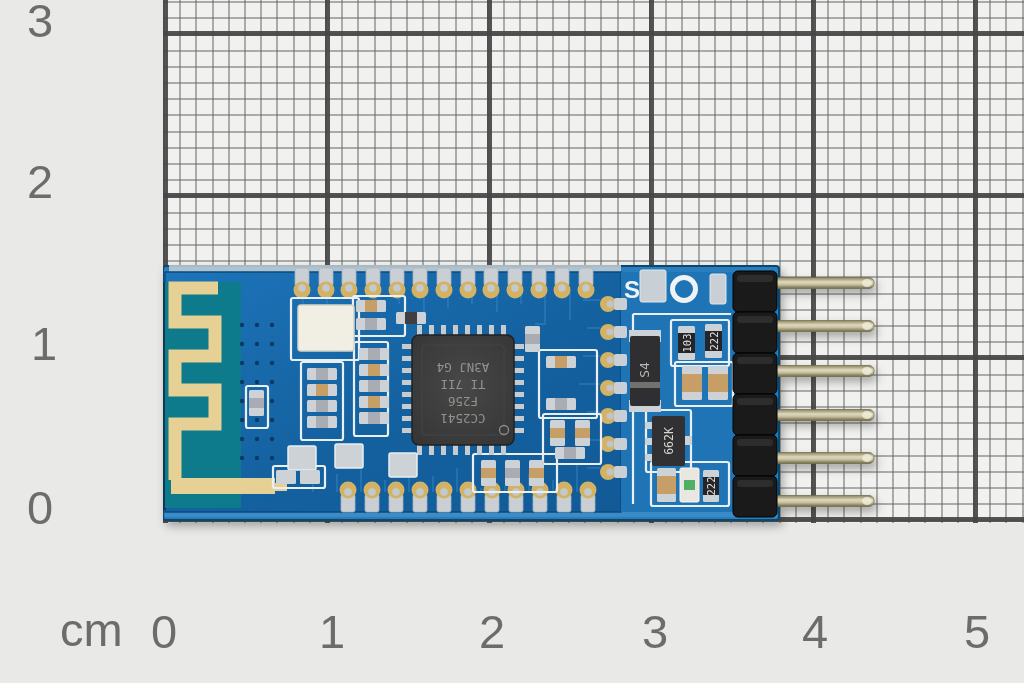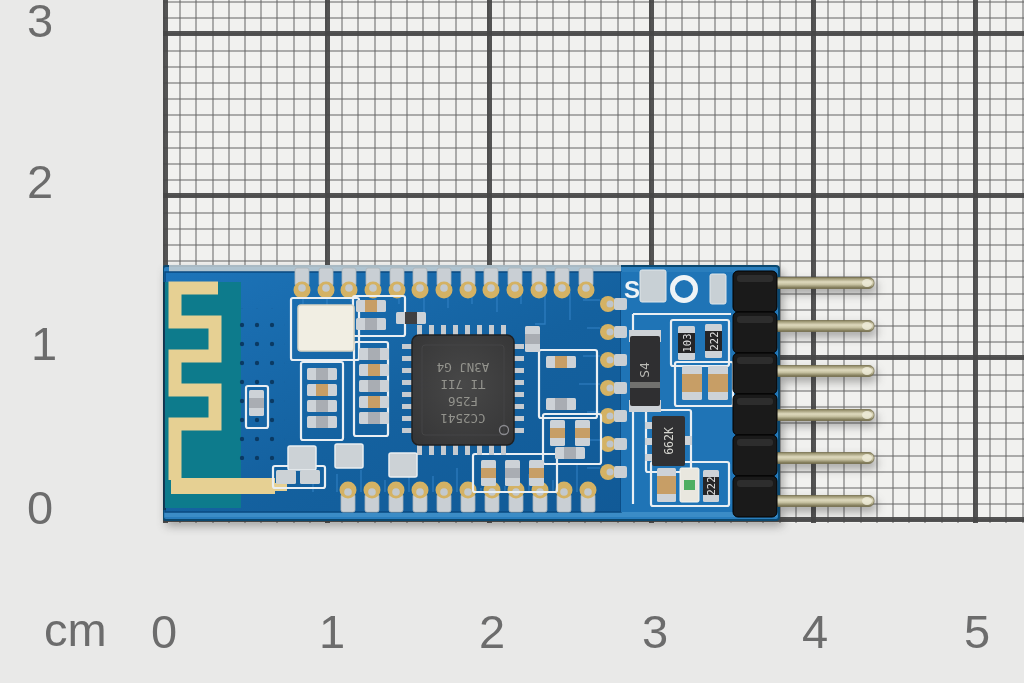--- a/index.html
+++ b/index.html
@@ -35,21 +35,21 @@
 </head>
 <body>
 
 <div id="grid"></div>
 
 <span class="rnum" style="left:27px;top:-3px">3</span>
 <span class="rnum" style="left:27px;top:158px">2</span>
 <span class="rnum" style="left:31px;top:320px">1</span>
 <span class="rnum" style="left:27px;top:484px">0</span>
 
-<span class="rnum" style="left:44px;top:606px">cm</span>
+<span class="rnum" style="left:60px;top:606px">cm</span>
 <span class="rnum" style="left:151px;top:608px">0</span>
 <span class="rnum" style="left:319px;top:608px">1</span>
 <span class="rnum" style="left:479px;top:608px">2</span>
 <span class="rnum" style="left:642px;top:608px">3</span>
 <span class="rnum" style="left:802px;top:608px">4</span>
 <span class="rnum" style="left:964px;top:608px">5</span>
 
 <div id="module">
 <svg width="714" height="258" viewBox="0 0 714 258" xmlns="http://www.w3.org/2000/svg">
   <defs>

